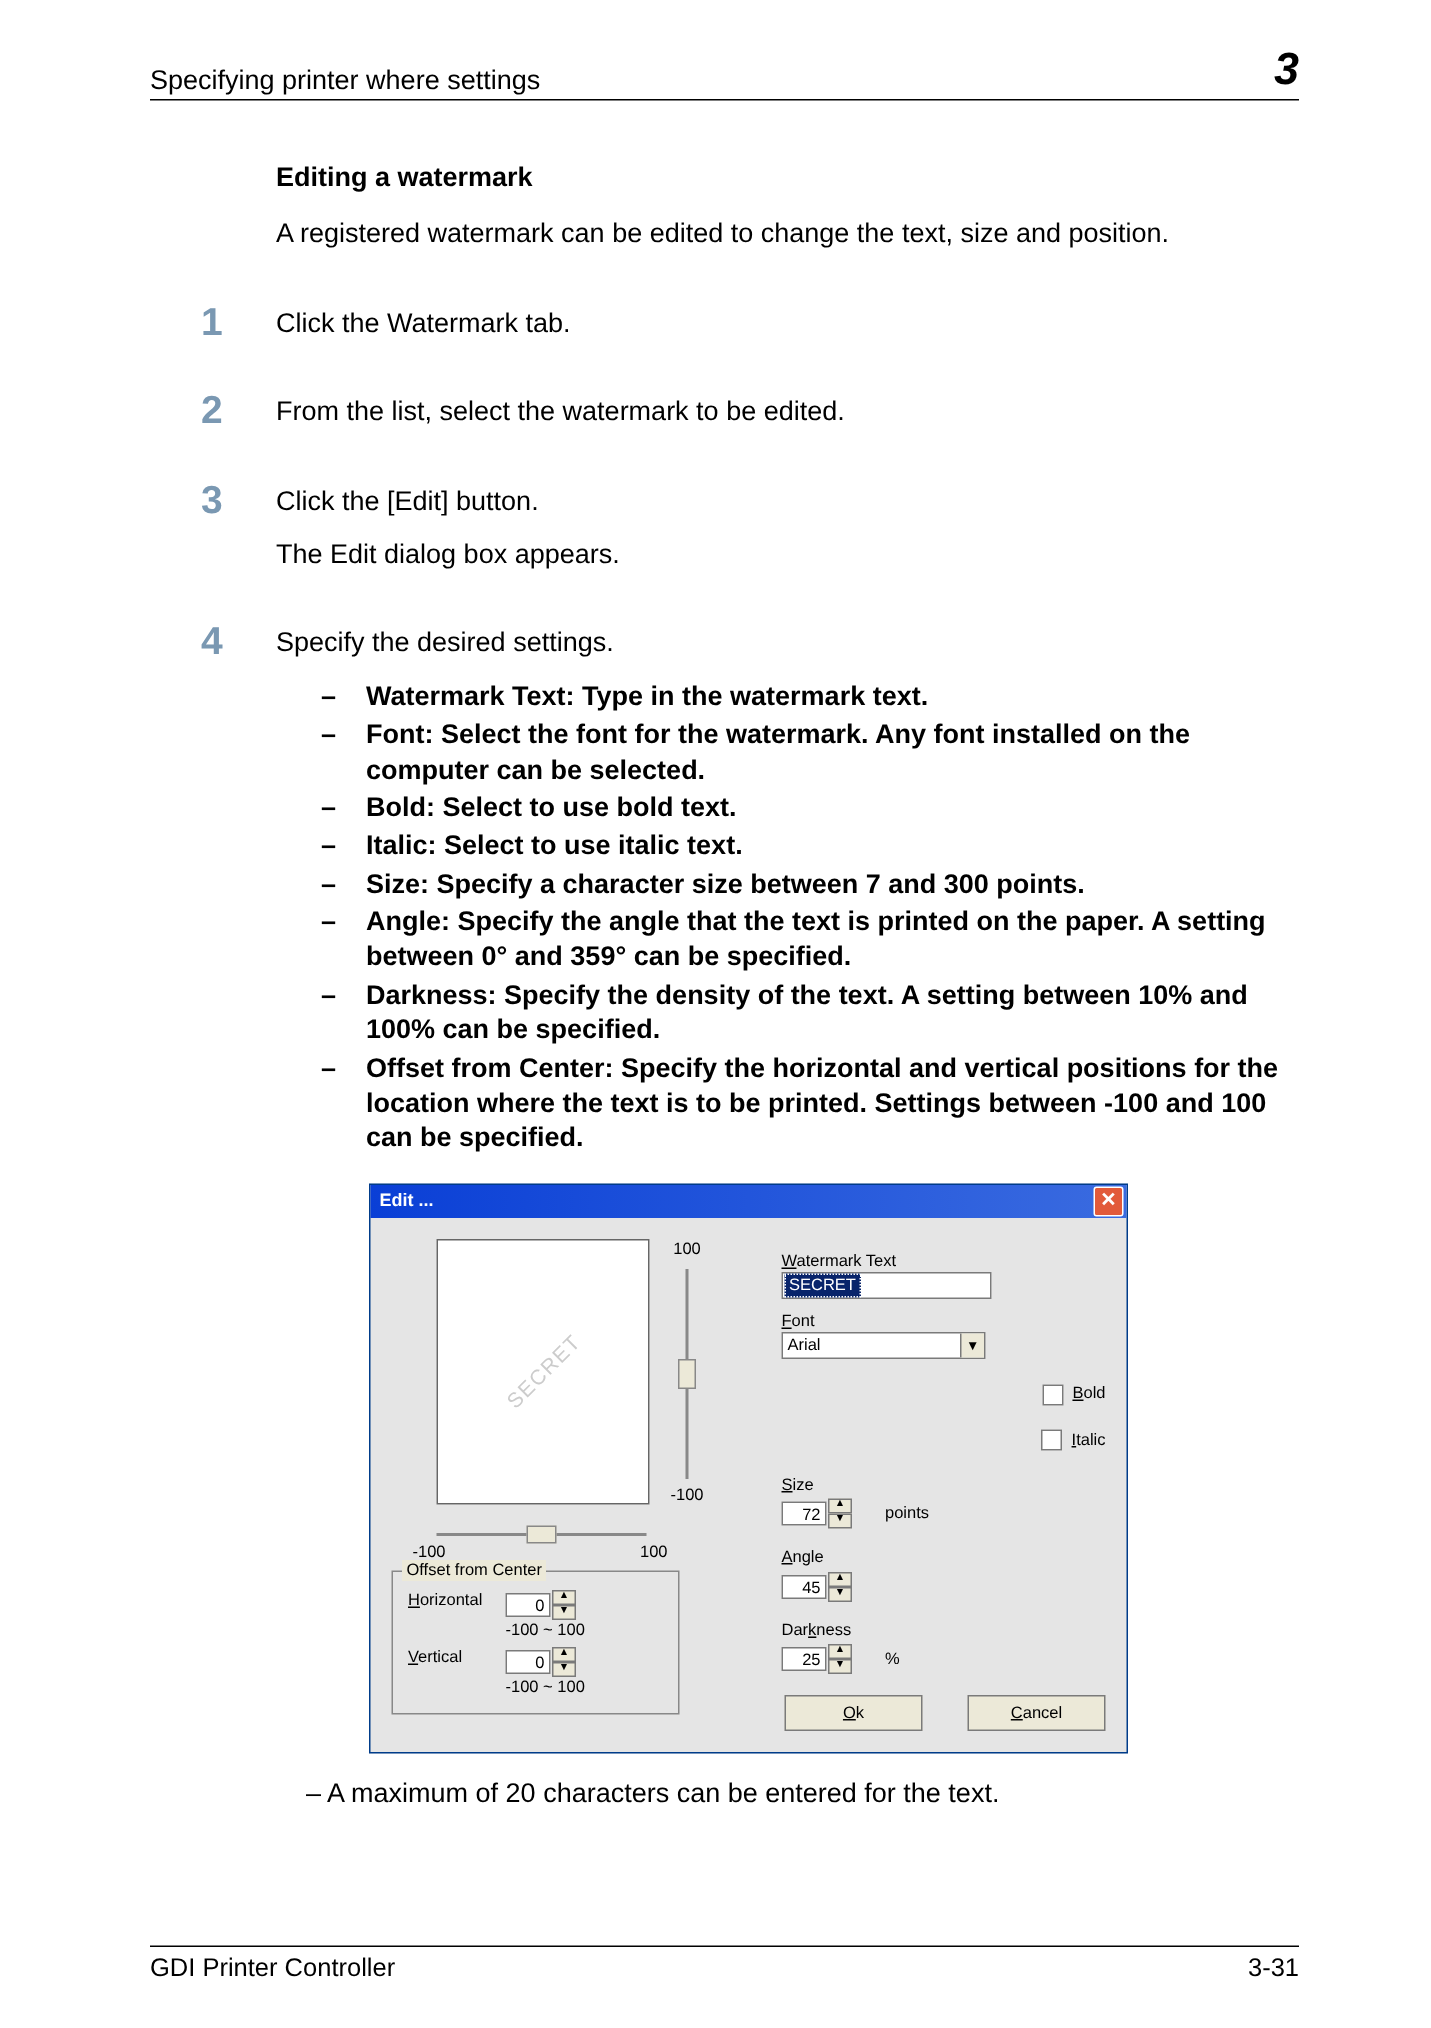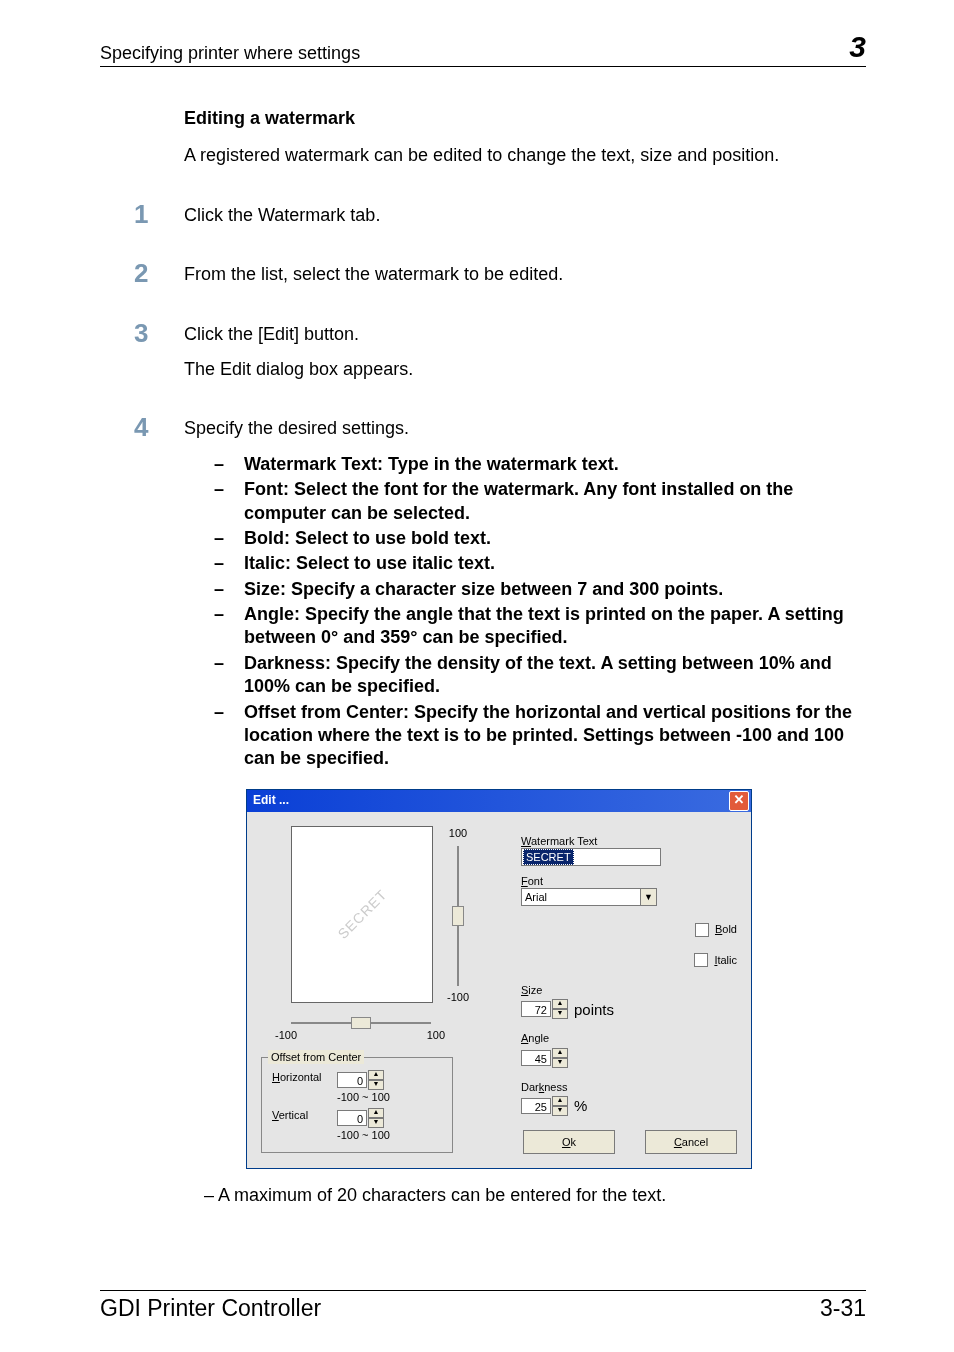--- a/index.html
+++ b/index.html
@@ -208,21 +208,21 @@
   .h-labels {
     display: flex;
     justify-content: space-between;
     width: 170px;
     margin-left: 14px;
     font-size: 11px;
   }
   .groupbox {
     border: 1px solid #888;
     padding: 8px 10px 10px 10px;
-    margin-top: 14px;
+    margin-top: 4px;
     position: relative;
     font-size: 11px;
     width: 170px;
   }
   .groupbox-title {
     position: absolute;
     top: -8px;
     left: 6px;
     background: #ece9d8;
     padding: 0 3px;
@@ -325,22 +325,22 @@
     border: 1px solid #7a7a7a;
     background: #fff;
     margin-right: 6px;
   }
   .fld-spin {
     display: flex;
     align-items: center;
     margin-top: 2px;
   }
   .unit {
-    font-size: 15px;
-    margin-left: 6px;
+    font-size: 11px;
+    margin-left: 22px;
   }
   .btn-row {
     display: flex;
     justify-content: flex-end;
     margin-top: 14px;
     gap: 30px;
   }
   .dlg-btn {
     width: 90px;
     height: 22px;
@@ -354,21 +354,21 @@
 
   .footer {
     position: absolute;
     bottom: 30px;
     left: 100px;
     right: 88px;
     border-top: 1px solid #000;
     display: flex;
     justify-content: space-between;
     padding-top: 4px;
-    font-size: 23px;
+    font-size: 17px;
   }
   .underline { text-decoration: underline; }
 </style>
 </head>
 <body>
 
 <div class="page">
   <div class="header">
     <div class="header-title">Specifying printer where settings</div>
     <div class="chapter">3</div>

